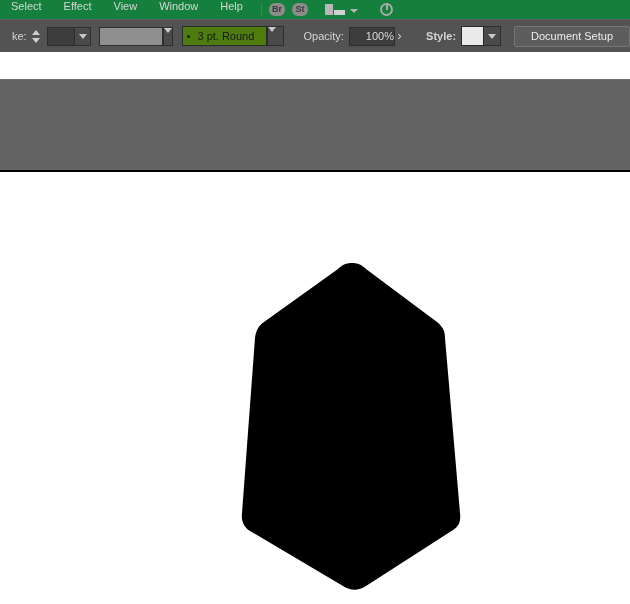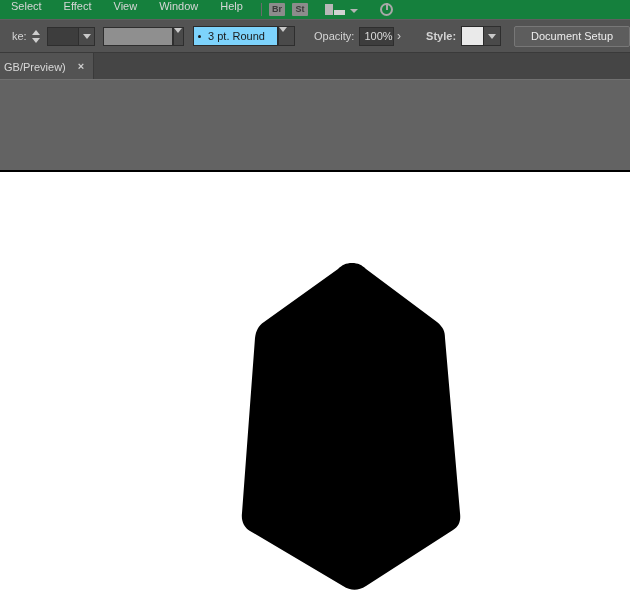--- a/index.html
+++ b/index.html
@@ -35,21 +35,21 @@
     flex: 0 0 1px;
   }
   .app-ico {
     width: 16px; height: 13px;
     background: #8c8c8c;
     color: #3a3a3a;
     font-size: 9px; font-weight: bold;
     line-height: 13px;
     text-align: center;
     margin: 0 7px 3px 0;
-    border-radius: 1px;
+    border-radius: 6px;
     flex: 0 0 16px;
     cursor: pointer;
   }
   .ws-ico {
     width: 20px; height: 11px;
     margin: 0 3px 4px 10px;
     flex: 0 0 20px;
     display: flex; gap: 1px;
     cursor: pointer;
   }
@@ -143,40 +143,40 @@
   }
   .swatch-wide {
     width: 110px; height: 19px;
     background: #8f8f8f;
     border: 1px solid #2e2e2e;
     cursor: pointer;
   }
   .brush-combo { cursor: pointer; }
   .brush-box {
     width: 85px; height: 20px;
-    background: #7dd3fc;
+    background: #4d7c0f;
     border: 1px solid #2a2a2a;
     display: flex; align-items: center;
     color: #1a1a1a; font-size: 11px;
     padding-left: 4px;
     gap: 7px;
   }
   .brush-dot {
     width: 3px; height: 3px;
     background: #1a1a1a;
     border-radius: 50%;
     flex: 0 0 3px;
   }
   .opacity-field {
     width: 52px; height: 19px;
     background: #3d3d3d;
     border: 1px solid #2e2e2e;
     color: #dcdcdc; font-size: 11px;
     display: flex; align-items: center;
-    padding-left: 4px;
+    padding-left: 16px;
     cursor: text;
   }
   .more-arrow {
     width: 16px; height: 19px;
     color: #cfcfcf; font-size: 12px;
     display: flex; align-items: center; justify-content: center;
     cursor: pointer;
   }
   .style-swatch {
     width: 23px; height: 20px;
@@ -308,26 +308,20 @@
     <div class="opacity-field" style="margin-left:5px;">100%</div>
     <div class="more-arrow">›</div>
     <div class="cb-label" style="margin-left:22px;font-weight:bold;">Style:</div>
     <div style="display:flex;align-items:stretch;margin-left:5px;">
       <div class="style-swatch"></div>
       <div class="style-arrow"></div>
     </div>
     <div class="btn-doc" style="margin-left:13px;">Document Setup</div>
   </div>
 
-  <div class="tabstrip">
-    <div class="doctab">
-      <span class="tname">GB/Preview)</span>
-      <span class="tclose">×</span>
-    </div>
-  </div>
 
   <div class="canvas-gray"></div>
   <div class="artboard-edge"></div>
 
   <div class="artboard">
     <svg class="artwork-svg" viewBox="0 0 630 604" xmlns="http://www.w3.org/2000/svg">
       <path id="gem-path" d="M 352 263 C 358 263 362 265 366 269 L 437 322 C 443 327 445 331 445 338 L 460 513 C 461 521 459 526 453 530 L 366 586 C 358 591 351 591 343 586 L 250 531 C 244 527 241 521 242 513 L 255 338 C 256 331 258 326 264 322 L 338 269 C 342 265 346 263 352 263 Z" fill="#000000"></path>
     </svg>
   </div>
 

